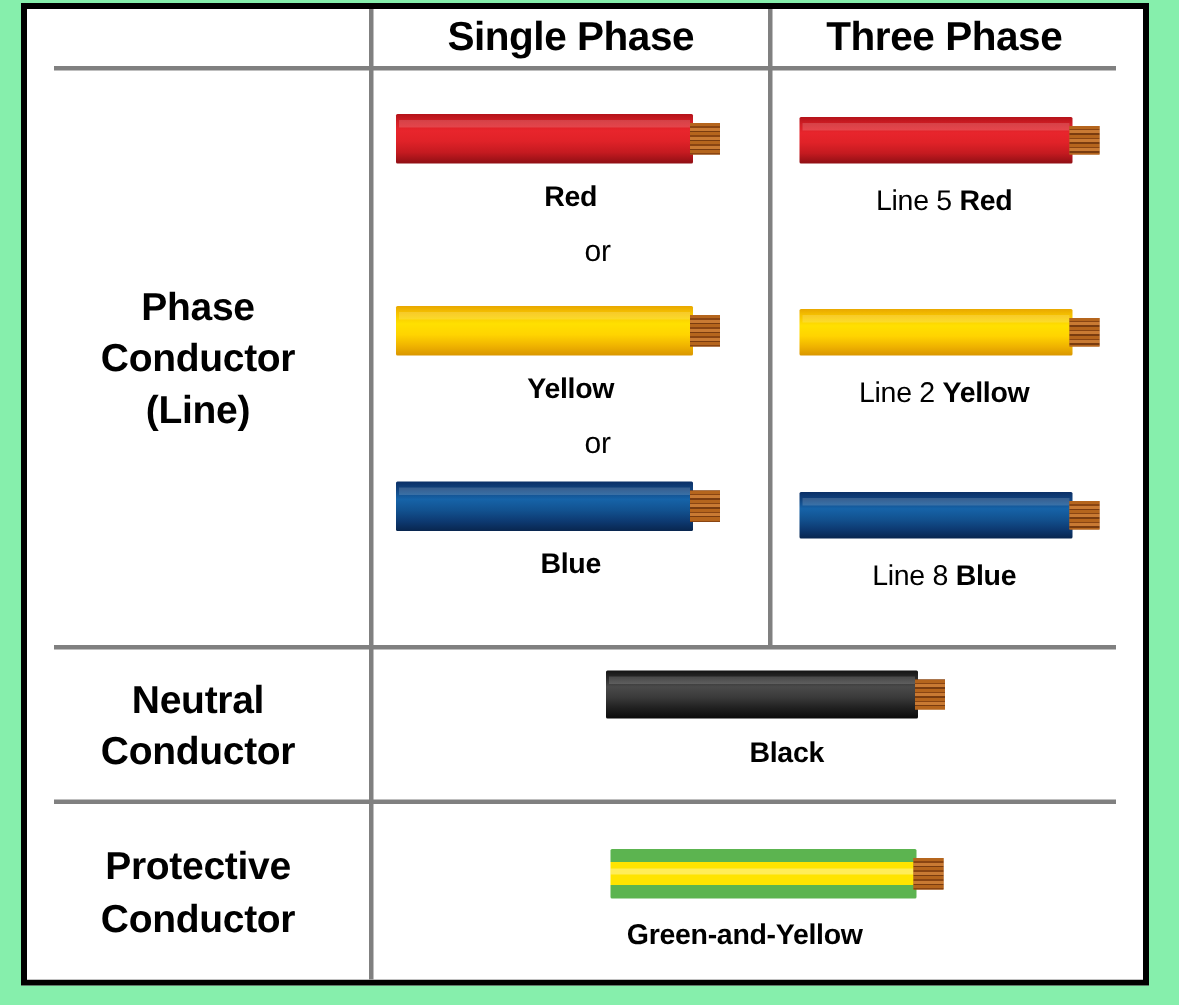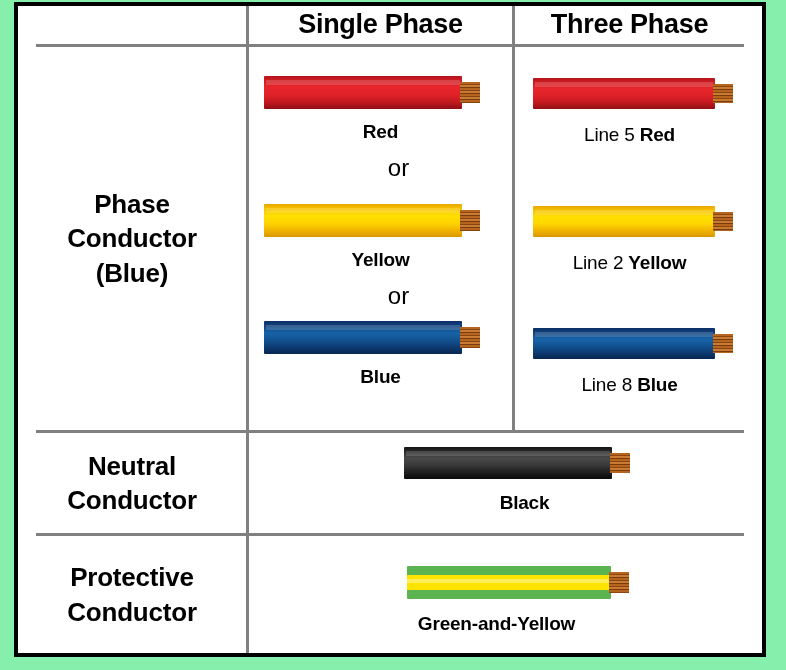--- a/index.html
+++ b/index.html
@@ -88,21 +88,21 @@
     font-weight: bold;
     color: #000000;
     text-align: left;
     white-space: nowrap;
     letter-spacing: -0.2px;
   }
   .wire-label .thin {
     font-weight: normal;
   }
   .or-text {
-    font-size: 24px;
+    font-size: 20px;
     font-weight: normal;
     color: #000000;
     text-align: left;
     margin-left: 36px;
   }
 
   
   .wire {
     position: relative;
     display: block;
@@ -197,21 +197,21 @@
       </div>
 
       <div class="cell" style="left:497px; top:-2px; width:229px; height:40px;">
         <span class="col-head">Three Phase</span>
       </div>
 
       <div class="cell" style="left:0px; top:41px; width:228px; height:383px;">
         <div class="row-head">
           <div>Phase</div>
           <div>Conductor</div>
-          <div>(Blue)</div>
+          <div>(Line)</div>
         </div>
       </div>
 
       <div class="wire" style="left:246px; top:70px; width:216px; height:33px; position:absolute;">
         <div class="body fill-red">
           <div class="sheen-top"></div>
         </div>
         <div class="copper"></div>
       </div>
       <div class="cell" style="left:231px; top:109px; width:263px; height:34px;">

